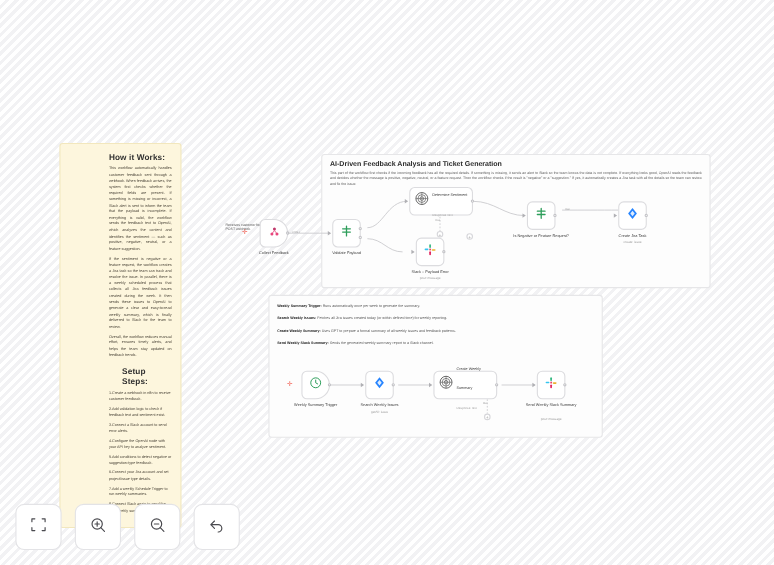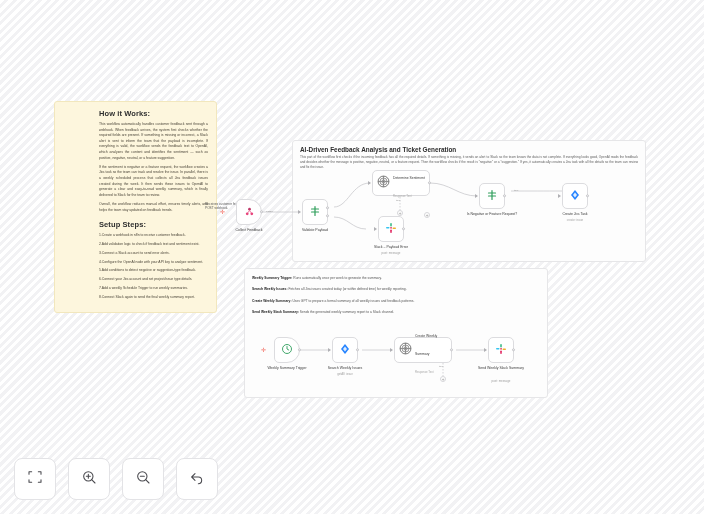--- a/index.html
+++ b/index.html
@@ -20,29 +20,29 @@
 
   
   .sticky {
     position: absolute;
     background: #fdf6dd;
     border: 1px solid #f2e7bd;
     border-radius: 3px;
     padding: 7px 8px 8px 8px;
     color: #3a3a3a;
   }
-  #howitworks { left: 54px; top: 101px; width: 163px; padding-left: 44px; }
+  #howitworks { left: 54px; top: 130px; width: 111px; padding-left: 44px; }
   .sticky h3 {
     font-size: 7.5px;
     font-weight: 700;
     margin-bottom: 4px;
     letter-spacing: .1px;
     color: #2f2f2f;
   }
-  .sticky h3.second { margin-top: 7px; }
+  .sticky h3.second { margin-top: 7px; margin-left: 12px; }
   .sticky p {
     font-size: 3.4px;
     line-height: 1.65;
     margin-bottom: 3.5px;
     text-align: justify;
     color: #4a4438;
   }
   .sticky ol { list-style: none; }
   .sticky li {
     font-size: 3.4px;

